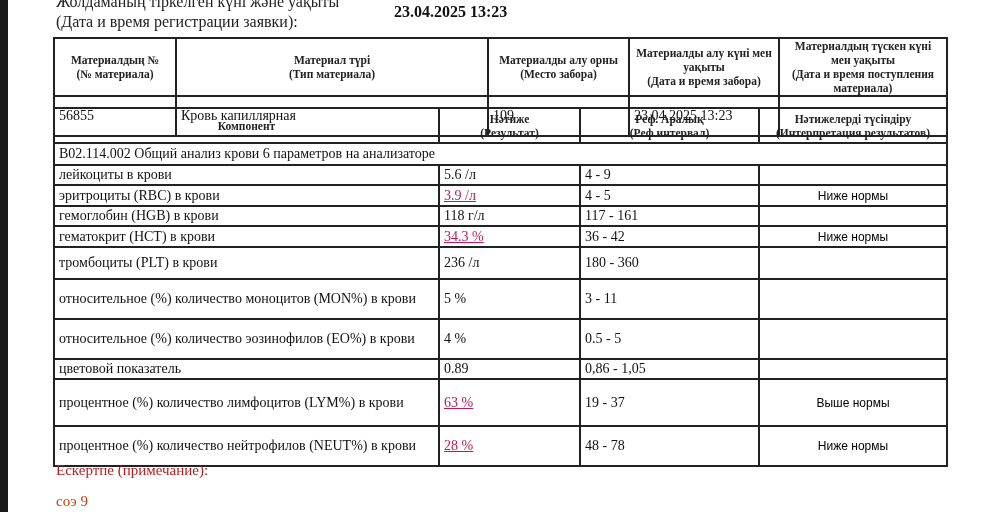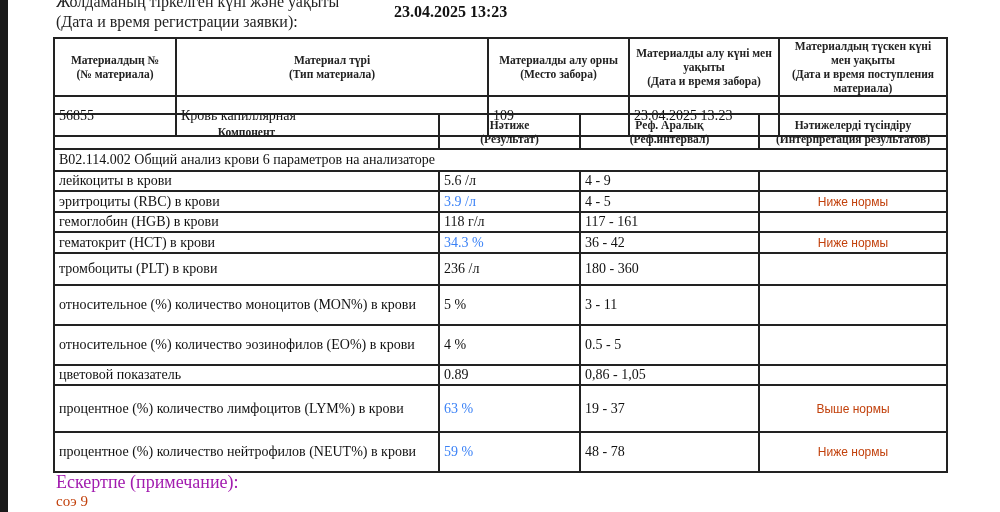--- a/index.html
+++ b/index.html
@@ -6,25 +6,25 @@
   body { width:1000px; height:512px; background:#1a1a1a; position:relative; overflow:hidden;
          font-family:"Liberation Serif", serif; color:#111; }
   .page { position:absolute; left:8px; top:0; width:984px; height:512px; background:#fff; overflow:hidden;padding-left:34px; }
   .abs { position:absolute; }
   .reg-label { left:48px; top:-8px; font-size:16px; line-height:20px; color:#222; }
   .reg-date { left:386px; top:3px; font-size:16px; font-weight:bold; }
   table { border-collapse:collapse; position:absolute; table-layout:fixed; }
   td, th { border:2px solid #222; padding:0 4px; font-size:14px; line-height:16px; }
   th { font-weight:bold; font-size:11.5px; line-height:14px; text-align:center; color:#222; }
   .t1 { left:45px; top:37px; width:893px; }
-  .t2 { left:45px; top:113px; width:893px;border-radius:20px; }
+  .t2 { left:45px; top:107px; width:893px;border-radius:20px; }
   .c { text-align:left; }
-  .red { color:#3b82f6; }
-  .interp { font-family:"Liberation Sans", sans-serif; font-size:12px; color:#c2410c; text-align:center; }
-  .note-label { left:48px; top:472px; font-size:18px; color:#a21caf; }
+  .red { color:#be185d;text-decoration:underline; }
+  .interp { font-family:"Liberation Sans", sans-serif; font-size:12px; color:#000000; text-align:center; }
+  .note-label { left:48px; top:462px; font-size:15px; color:#b91c1c; }
   .note-val { left:48px; top:493px; font-size:15px; font-weight:normal; color:#c2410c; }
 </style>
 </head>
 <body>
 
 <div class="page">
 
   <div class="abs reg-label">
     <div>Жолдаманың тіркелген күні және уақыты</div>
     <div>(Дата и время регистрации заявки):</div>
@@ -151,21 +151,21 @@
           <td class="interp"></td>
         </tr>
         <tr style="height: 47px; margin-top: 48px;">
           <td>процентное (%) количество лимфоцитов (LYM%) в крови</td>
           <td class="c red">63 %</td>
           <td class="c">19 - 37</td>
           <td class="interp">Выше нормы</td>
         </tr>
         <tr style="height: 40px;">
           <td>процентное (%) количество нейтрофилов (NEUT%) в крови</td>
-          <td class="c red">59 %</td>
+          <td class="c red">28 %</td>
           <td class="c">48 - 78</td>
           <td class="interp">Ниже нормы</td>
         </tr>
       </tbody>
   </table>
 
   <div class="abs note-label">Ескертпе (примечание):</div>
   <div class="abs note-val">соэ 9</div>
 </div>
 

